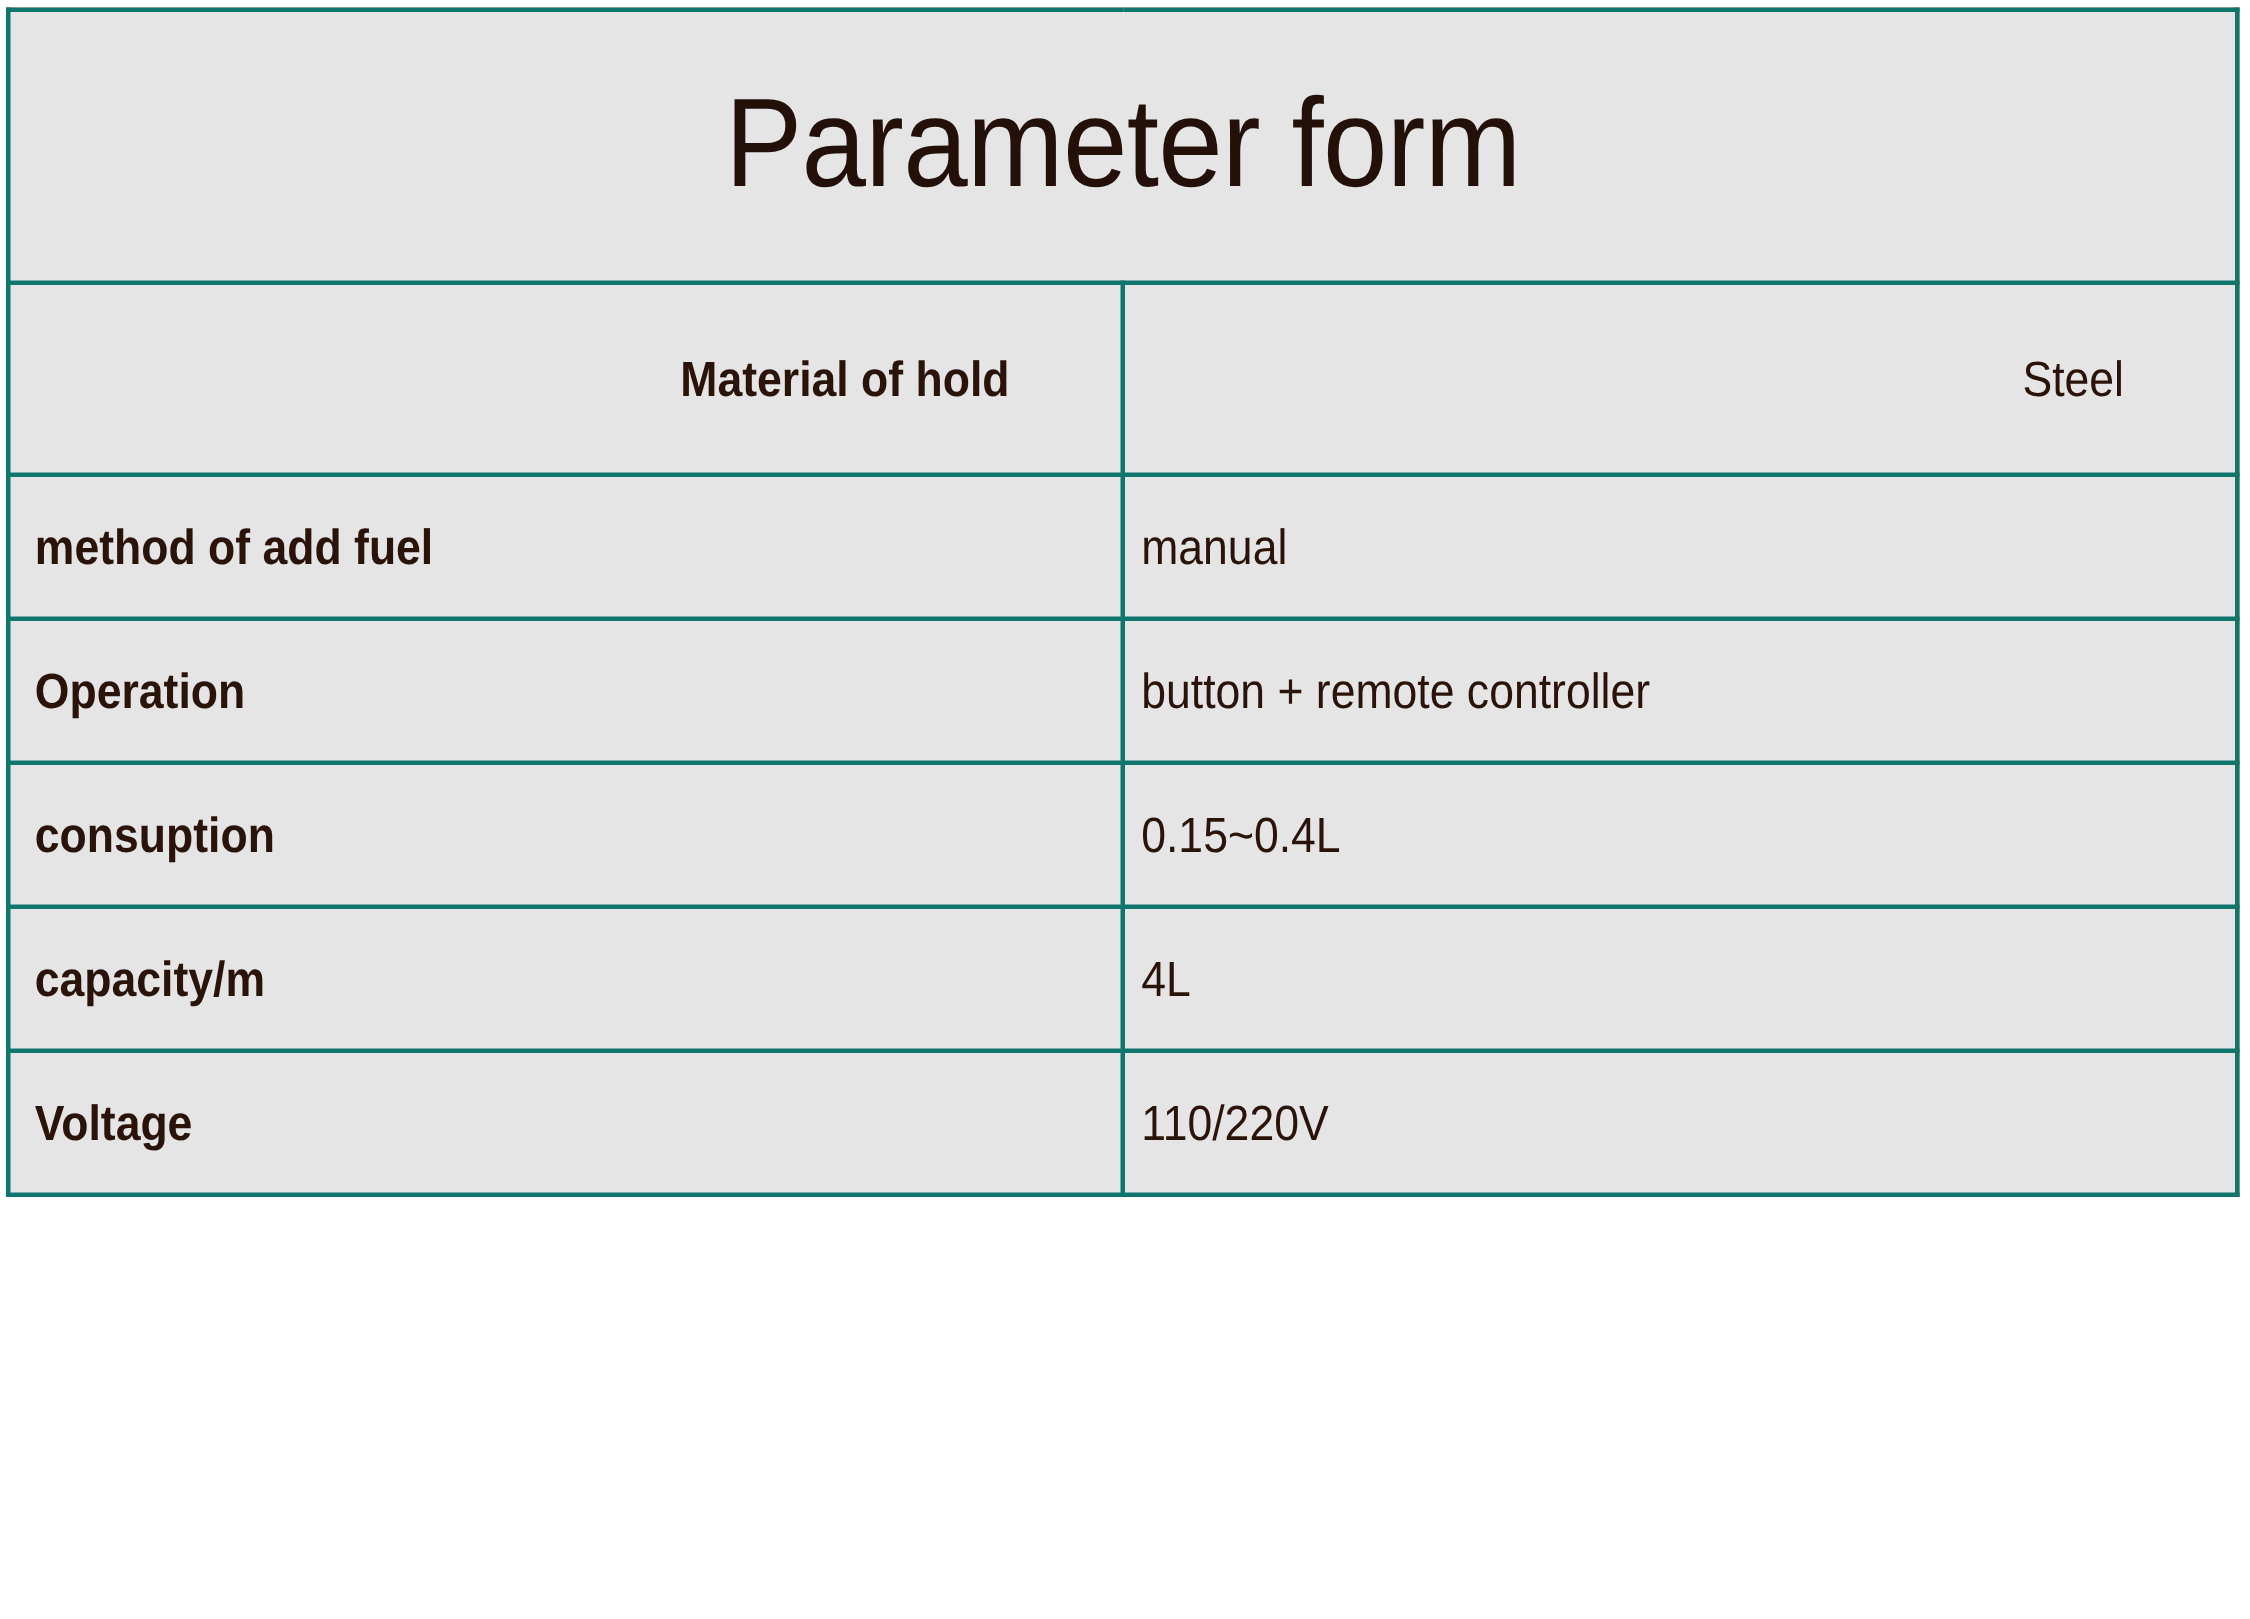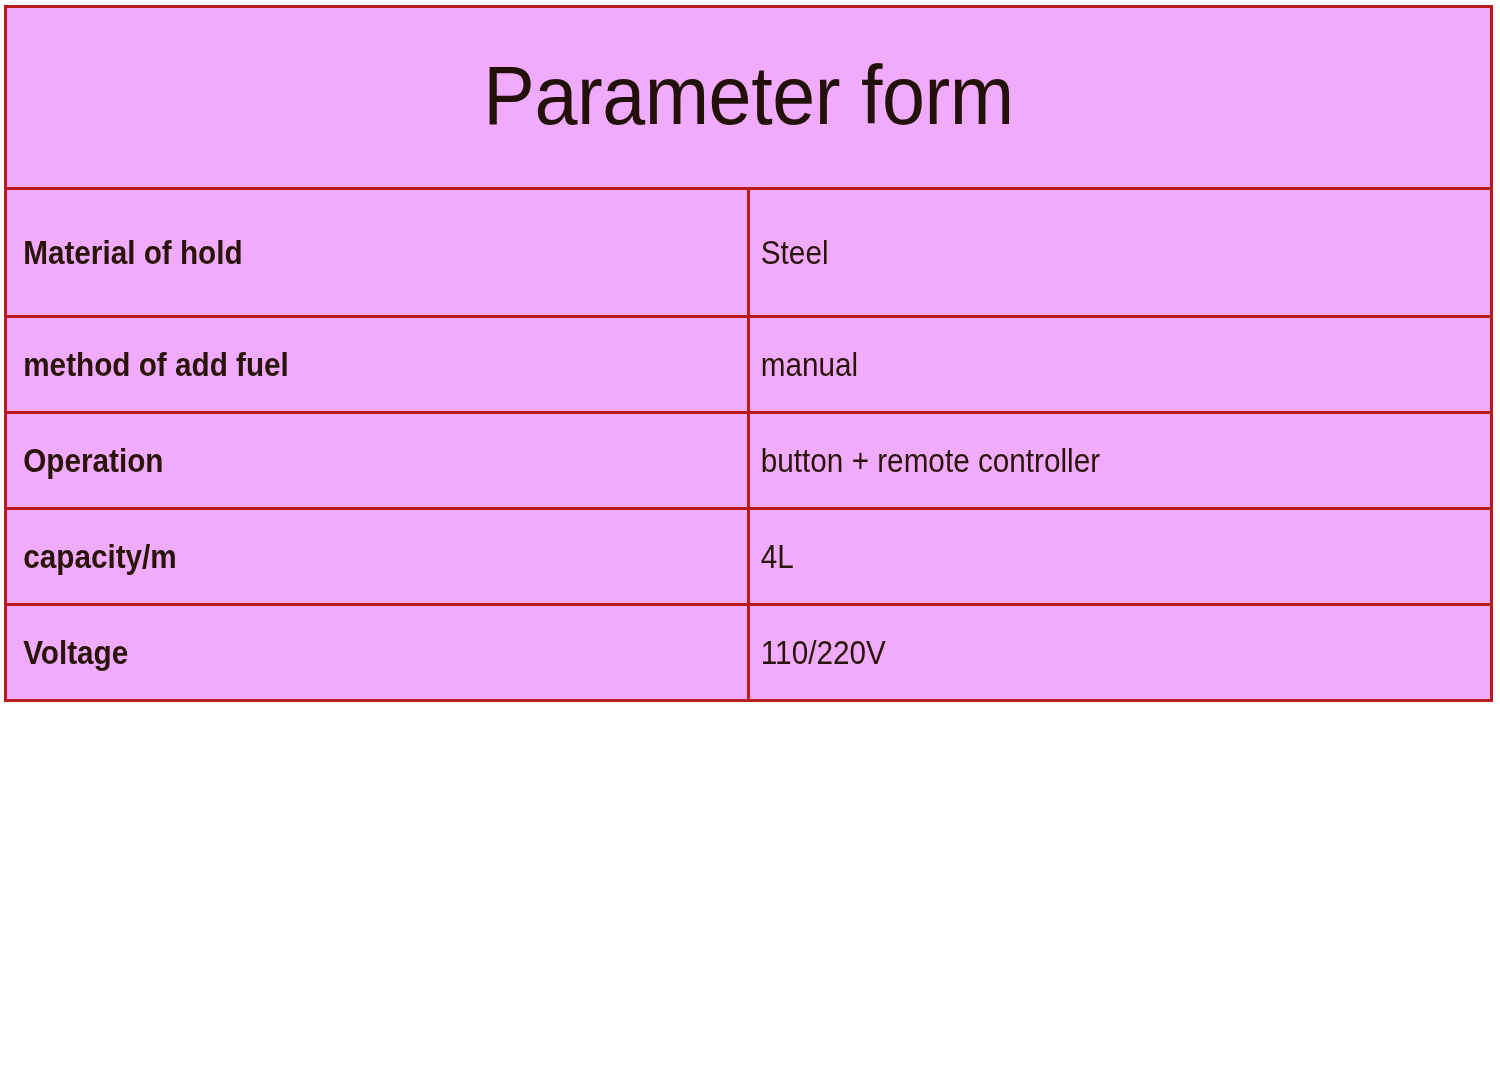--- a/index.html
+++ b/index.html
@@ -31,22 +31,22 @@
     top: 5px;
     width: 1489px;          
     border-collapse: collapse;
     table-layout: fixed;
     background: #EC8034;
     border: 3px solid #5C1A0B;
     box-sizing: border-box;
   }
 
   #param-table td {
-    border: 3px solid #b91c1c;
-    background: #f0abfc;
+    border: 3px solid #0f766e;
+    background: #e5e5e5;
     padding: 0;
     vertical-align: middle;
     box-sizing: border-box;
   }
 
   
   .title-row td {
     height: 182px;
     text-align: center;
     vertical-align: middle;
@@ -59,21 +59,21 @@
     font-weight: 400;
     color: #231008;
     letter-spacing: -0.5px;
     transform: scaleX(0.92);
     transform-origin: center center;
     padding-bottom: 6px;
   }
 
   
   .data-row td { height: 96px; }
-  .data-row.tall td { height: 128px; }
+  .data-row.tall td { height: 128px; text-align: right; }
   .data-row.tall2 td { height: 110px; }
 
   .col-label { width: 670px; }
   .col-value { width: 816px; }
 
   .label-text, .value-text {
     display: block;
     color: #2A1309;
     font-size: 33px;
     line-height: 1.15;
@@ -126,20 +126,28 @@
 
       <tr class="data-row">
         <td class="col-label">
           <span class="label-text">Operation</span>
         </td>
         <td class="col-value">
           <span class="value-text">button + remote controller</span>
         </td>
       </tr>
 
+      <tr class="data-row">
+        <td class="col-label">
+          <span class="label-text">consuption</span>
+        </td>
+        <td class="col-value">
+          <span class="value-text">0.15~0.4L</span>
+        </td>
+      </tr>
 
       <tr class="data-row">
         <td class="col-label">
           <span class="label-text">capacity/m</span>
         </td>
         <td class="col-value">
           <span class="value-text">4L</span>
         </td>
       </tr>
 

